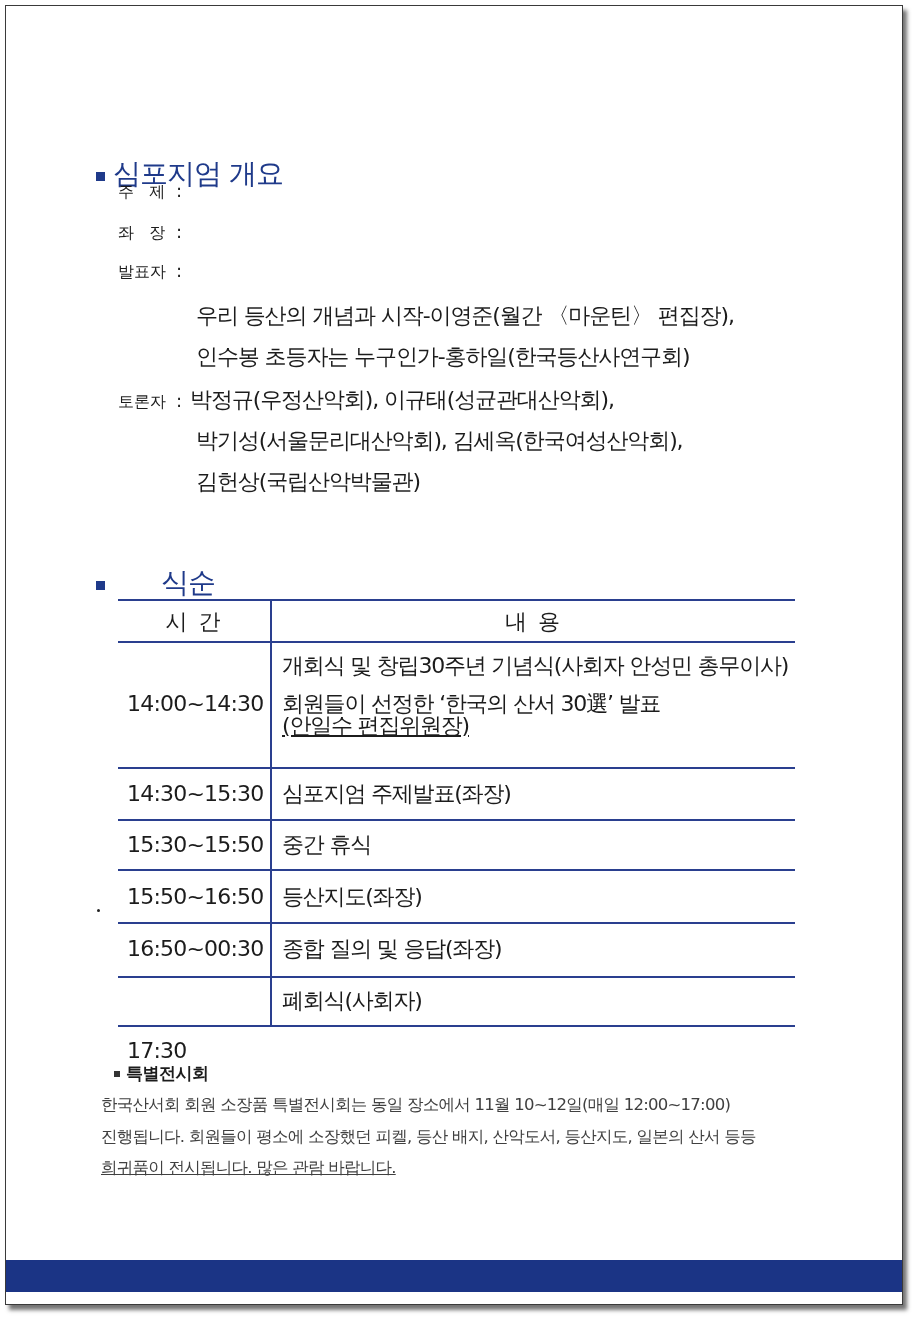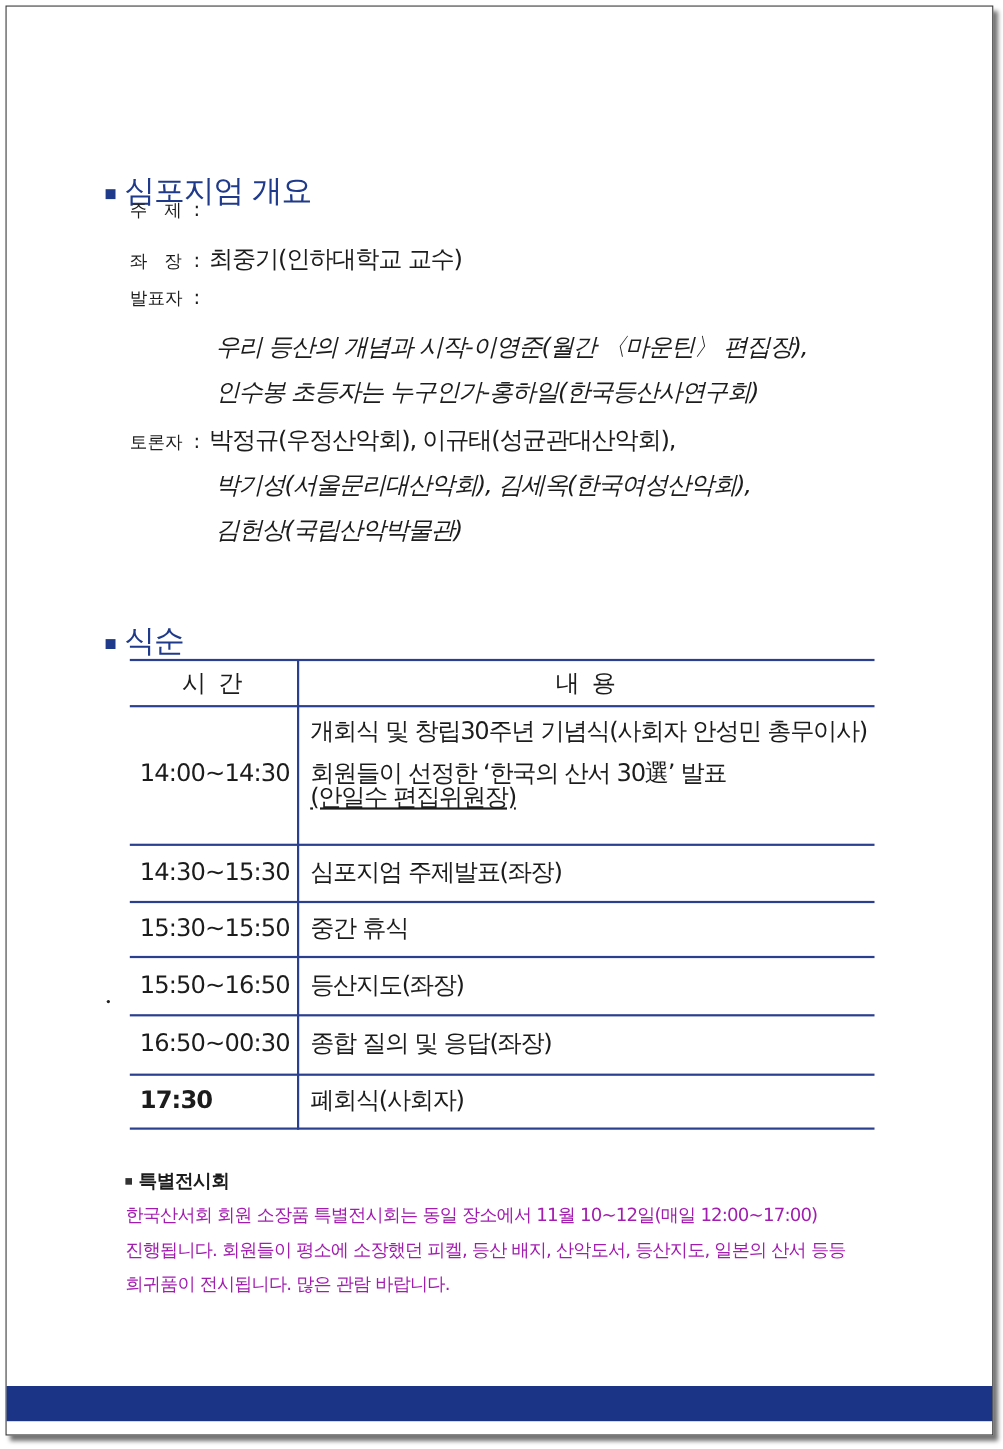--- a/index.html
+++ b/index.html
@@ -8,31 +8,31 @@
     .page { position: absolute; left: 5px; top: 5px; width: 898px; height: 1300px;
             background: #fff; border: 1.5px solid #3a3a3a; box-sizing: border-box;
             box-shadow: 4px 5px 4px rgba(0,0,0,0.55); }
     .section-heading { position: absolute; left: 96px; font-size: 28px; color: #1f3a8a;
                        letter-spacing: -1px; display: flex; align-items: center; line-height: 1; margin-top: 24px; }
     .section-heading .bullet { width: 9px; height: 9px; background: #1f3a8a; margin-right: 8px; margin-top: 4px; }
     .row { position: absolute; left: 118px; display: flex; align-items: baseline; white-space: nowrap; }
     .row .label { font-size: 16px; width: 58px; display: inline-block; letter-spacing: 0px; }
     .row .colon { font-size: 18px; width: 14px; display: inline-block; }
     .row .value { font-size: 22px; letter-spacing: -1.1px; }
-    .indent { position: absolute; left: 196px; font-size: 22px; letter-spacing: -1.1px; white-space: nowrap; font-style: italic; }
+    .indent { position: absolute; left: 196px; font-size: 22px; letter-spacing: -1.1px; white-space: nowrap; }
     .hline { position: absolute; left: 118px; width: 677px; height: 2px; background: #2a3f8f; }
     .vline { position: absolute; left: 270px; width: 2px; background: #2a3f8f; top: 600px; height: 427px; }
     .cell { position: absolute; font-size: 22px; letter-spacing: -0.8px; white-space: nowrap; line-height: 1; }
     .time { left: 127px; }
     .content { left: 282px; letter-spacing: -1.2px; }
 
     .exhibit-heading { position: absolute; left: 114px; top: 1062px; font-size: 17px; font-weight: bold;
                        display: flex; align-items: center; letter-spacing: -0.5px; }
     .exhibit-heading .bullet { width: 6px; height: 6px; background: #333; margin-right: 6px; }
-    .exhibit-line { position: absolute; left: 114px; font-size: 16.5px; letter-spacing: -0.75px; white-space: nowrap; color: #a21caf; }
+    .exhibit-line { position: absolute; left: 101px; font-size: 16.5px; letter-spacing: -0.75px; white-space: nowrap; color: #404040; }
 
     .footer-band { position: absolute; left: 6px; top: 1260px; width: 896px; height: 32px;
                    background: #1b3485; }
     .scan-dot { position: absolute; left: 97px; top: 909px; width: 3px; height: 3px; background: #222; border-radius: 50%; }
   </style>
 </head>
 <body>
 
 <div class="page"></div>
 
@@ -42,39 +42,38 @@
 </div>
 
 <div class="row" style="top:180px;">
   <span class="label" style="white-space:pre;">주   제</span>
   <span class="colon">:</span>
 </div>
 
 <div class="row" style="top:221px;">
   <span class="label" style="white-space:pre;">좌   장</span>
   <span class="colon">:</span>
-  <span class="value">최중기(인하대학교 교수)</span>
 </div>
 
 <div class="row" style="top:260px;">
   <span class="label">발표자</span>
   <span class="colon">:</span>
 </div>
 <div class="indent" style="top:301px;">우리 등산의 개념과 시작-이영준(월간 〈마운틴〉 편집장),</div>
 <div class="indent" style="top:342px;">인수봉 초등자는 누구인가-홍하일(한국등산사연구회)</div>
 
 <div class="row" style="top:385px;">
   <span class="label">토론자</span>
   <span class="colon">:</span>
   <span class="value">박정규(우정산악회), 이규태(성균관대산악회),</span>
 </div>
 <div class="indent" style="top:426px;">박기성(서울문리대산악회), 김세옥(한국여성산악회),</div>
 <div class="indent" style="top:467px;">김헌상(국립산악박물관)</div>
 
-<div class="section-heading" style="top:545px;">
+<div class="section-heading" style="top:545px;gap:48px;">
   <span class="bullet"></span>
   <span>식순</span>
 </div>
 
 <div>
   <div class="hline" style="top:599px;"></div>
   <div class="hline" style="top:641px;"></div>
   <div class="hline" style="top:767px;"></div>
   <div class="hline" style="top:819px;"></div>
   <div class="hline" style="top:869px;"></div>
@@ -107,28 +106,28 @@
     <div class="cell time" style="top:886px;">15:50~16:50</div>
     <div class="cell content" style="top:886px;">등산지도(좌장)</div>
   </div>
 
   <div>
     <div class="cell time" style="top:938px;">16:50~00:30</div>
     <div class="cell content" style="top:938px;">종합 질의 및 응답(좌장)</div>
   </div>
 
   <div>
-    <div class="cell time" style="top:990px;font-weight:bold;">17:30</div>
+    <div class="cell time" style="top:1040px;">17:30</div>
     <div class="cell content" style="top:990px;">폐회식(사회자)</div>
   </div>
 </div>
 
 <div class="scan-dot"></div>
 
 <div class="exhibit-heading">
   <span class="bullet"></span>
   <span>특별전시회</span>
 </div>
 <div class="exhibit-line" style="top:1094px;">한국산서회 회원 소장품 특별전시회는 동일 장소에서 11월 10~12일(매일 12:00~17:00)</div>
 <div class="exhibit-line" style="top:1126px;">진행됩니다. 회원들이 평소에 소장했던 피켈, 등산 배지, 산악도서, 등산지도, 일본의 산서 등등</div>
-<div class="exhibit-line" style="top:1157px;">희귀품이 전시됩니다. 많은 관람 바랍니다.</div>
+<div class="exhibit-line" style="top:1157px;text-decoration:underline;">희귀품이 전시됩니다. 많은 관람 바랍니다.</div>
 
 <div class="footer-band"></div>
 
 </body></html>

